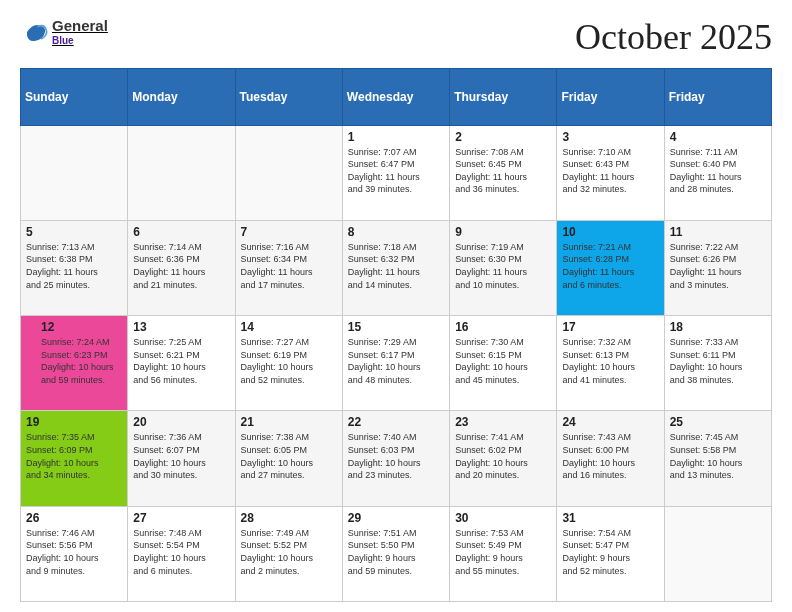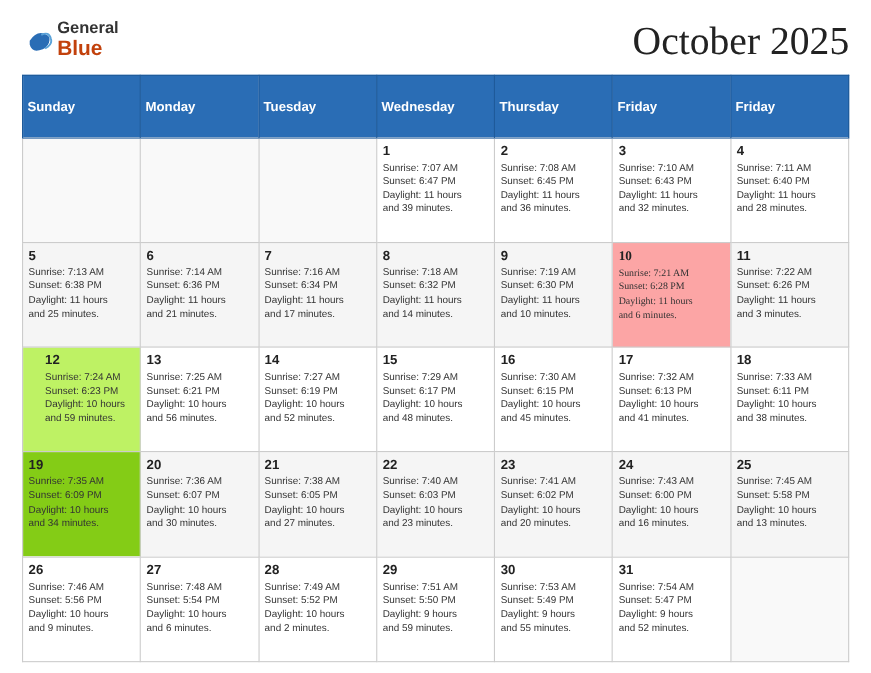--- a/index.html
+++ b/index.html
@@ -20,35 +20,36 @@
     .header {
       display: flex;
       justify-content: space-between;
       align-items: flex-start;
       margin-bottom: 10px;
     }
     .logo {
       display: flex;
       align-items: center;
       gap: 4px;
+      text-decoration: underline;
     }
     .logo-text {
       display: flex;
       flex-direction: column;
       line-height: 1.1;
     }
     .logo-general {
       font-size: 15px;
       font-weight: bold;
       color: #333;
     }
     .logo-blue {
-      font-size: 19px;
-      font-weight: bold;
-      color: #c2410c;
+      font-size: 10px;
+      font-weight: bold;
+      color: #4c1d95;
     }
     .logo-icon {
       width: 28px;
       height: 28px;
     }
     .title-area {
       text-align: right;
       font-family: Liberation Serif, serif;
     }
     .month-title {
@@ -177,31 +178,31 @@
             <div class="day-info">Sunrise: 7:16 AM<br>Sunset: 6:34 PM<br>Daylight: 11 hours<br>and 17 minutes.</div>
           </td>
           <td style="background: rgb(245, 245, 245);">
             <span class="day-num">8</span>
             <div class="day-info">Sunrise: 7:18 AM<br>Sunset: 6:32 PM<br>Daylight: 11 hours<br>and 14 minutes.</div>
           </td>
           <td style="background: rgb(245, 245, 245);">
             <span class="day-num">9</span>
             <div class="day-info">Sunrise: 7:19 AM<br>Sunset: 6:30 PM<br>Daylight: 11 hours<br>and 10 minutes.</div>
           </td>
-          <td style="background: #fca5a5; font-family: Liberation Serif, serif;">
+          <td style="background: #0ea5e9;">
             <span class="day-num">10</span>
             <div class="day-info">Sunrise: 7:21 AM<br>Sunset: 6:28 PM<br>Daylight: 11 hours<br>and 6 minutes.</div>
           </td>
           <td style="background: rgb(245, 245, 245);">
             <span class="day-num">11</span>
             <div class="day-info">Sunrise: 7:22 AM<br>Sunset: 6:26 PM<br>Daylight: 11 hours<br>and 3 minutes.</div>
           </td>
         </tr>
         <tr style="background: rgb(255, 255, 255);">
-          <td style="background: #bef264; padding-left: 20px;">
+          <td style="background: #ec4899; padding-left: 20px;">
             <span class="day-num">12</span>
             <div class="day-info">Sunrise: 7:24 AM<br>Sunset: 6:23 PM<br>Daylight: 10 hours<br>and 59 minutes.</div>
           </td>
           <td style="background: rgb(255, 255, 255); margin-left: 29px;">
             <span class="day-num">13</span>
             <div class="day-info">Sunrise: 7:25 AM<br>Sunset: 6:21 PM<br>Daylight: 10 hours<br>and 56 minutes.</div>
           </td>
           <td style="background: rgb(255, 255, 255);">
             <span class="day-num">14</span>
             <div class="day-info">Sunrise: 7:27 AM<br>Sunset: 6:19 PM<br>Daylight: 10 hours<br>and 52 minutes.</div>

